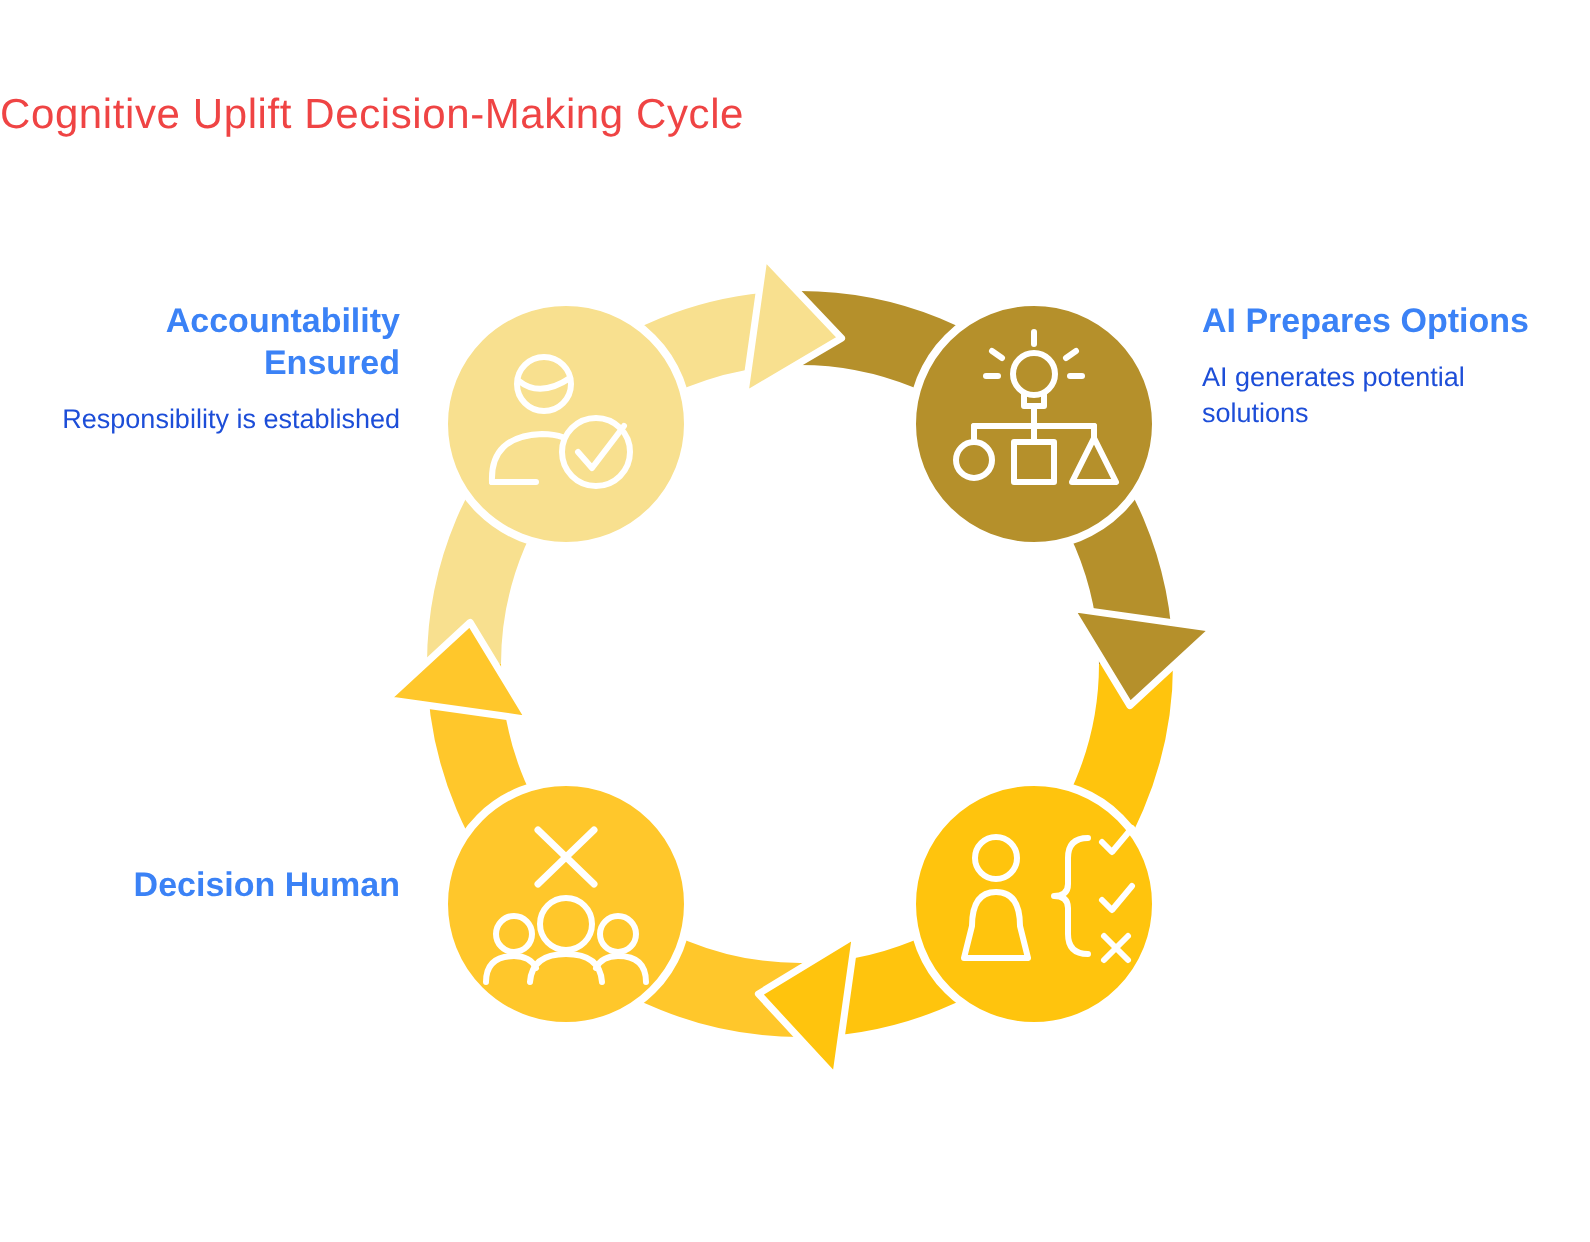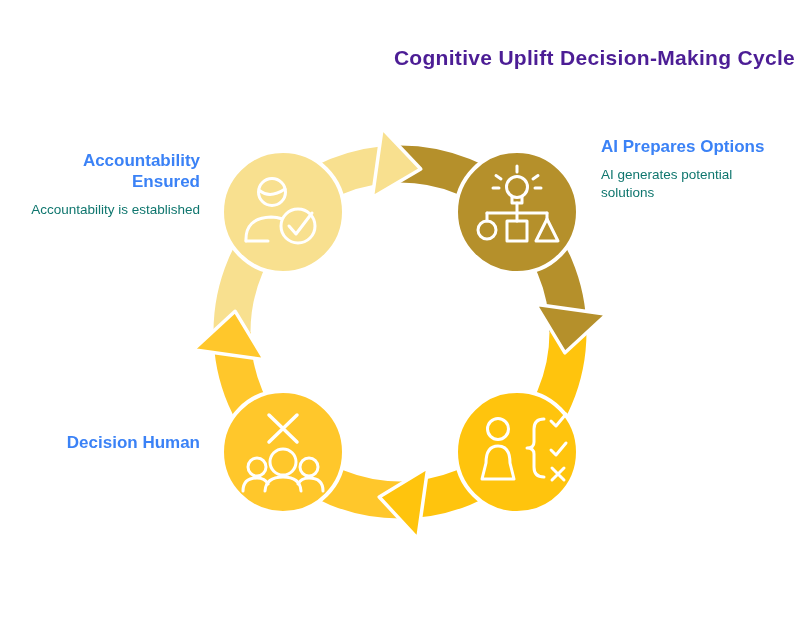--- a/index.html
+++ b/index.html
@@ -1,30 +1,30 @@
 <!DOCTYPE html>
 <html><head>
 <meta charset="utf-8">
 <style>
   html,body{margin:0;padding:0;background:#ffffff;}
   .stage{
     position:relative;width:795px;height:621px;background:#ffffff;overflow:hidden;
     font-family:"Liberation Sans",sans-serif;
   }
   .diagram-title{
-    position:absolute;top:46px;left:0;right:0;text-align:right;
-    font-size:21px;font-weight:700;color:#4c1d95;letter-spacing:.3px;
+    position:absolute;top:46px;left:0;right:0;text-align:left;
+    font-size:21px;font-weight:400;color:#ef4444;letter-spacing:.3px;
   }
   .diagram-svg{position:absolute;top:0;left:0;}
   .node-text{position:absolute;}
   .node-text.align-r{text-align:right;}
   .node-label{font-size:17px;font-weight:700;color:#3b82f6;line-height:1.24;}
-  .node-desc{font-size:13.5px;font-weight:400;color:#0f766e;line-height:1.33;margin-top:9px;}
+  .node-desc{font-size:13.5px;font-weight:400;color:#1d4ed8;line-height:1.33;margin-top:9px;}
   .tl{left:20px;top:150px;width:180px;}
-  .tr{left:601px;top:136px;width:170px;}
+  .tr{left:601px;top:150px;width:170px;}
   .br{left:601px;top:428px;width:168px;}
   .bl{left:10px;top:432px;width:190px;}
   .icon{stroke:#ffffff;stroke-width:3;fill:none;stroke-linecap:round;stroke-linejoin:round;}
 </style>
 </head>
 <body>
 
 <div class="stage">
 
   <div class="diagram-title">Cognitive Uplift Decision-Making Cycle</div>
@@ -101,21 +101,21 @@
       <circle cx="309" cy="467" r="9"></circle>
       <circle cx="283" cy="462" r="13"></circle>
       <path d="M 243 491 Q 243 478 257 478 Q 265 478 268 484"></path>
       <path d="M 298 484 Q 301 478 309 478 Q 323 478 323 491"></path>
       <path d="M 265 491 Q 266 477 283 477 Q 300 477 301 491"></path>
     </g>
   </svg>
 
   <div class="node-text tl align-r">
     <div class="node-label">Accountability Ensured</div>
-    <div class="node-desc">Accountability is established</div>
+    <div class="node-desc">Responsibility is established</div>
   </div>
 
   <div class="node-text tr">
     <div class="node-label">AI Prepares Options</div>
     <div class="node-desc">AI generates potential solutions</div>
   </div>
 
 
   <div class="node-text bl align-r">
     <div class="node-label">Decision Human</div>

